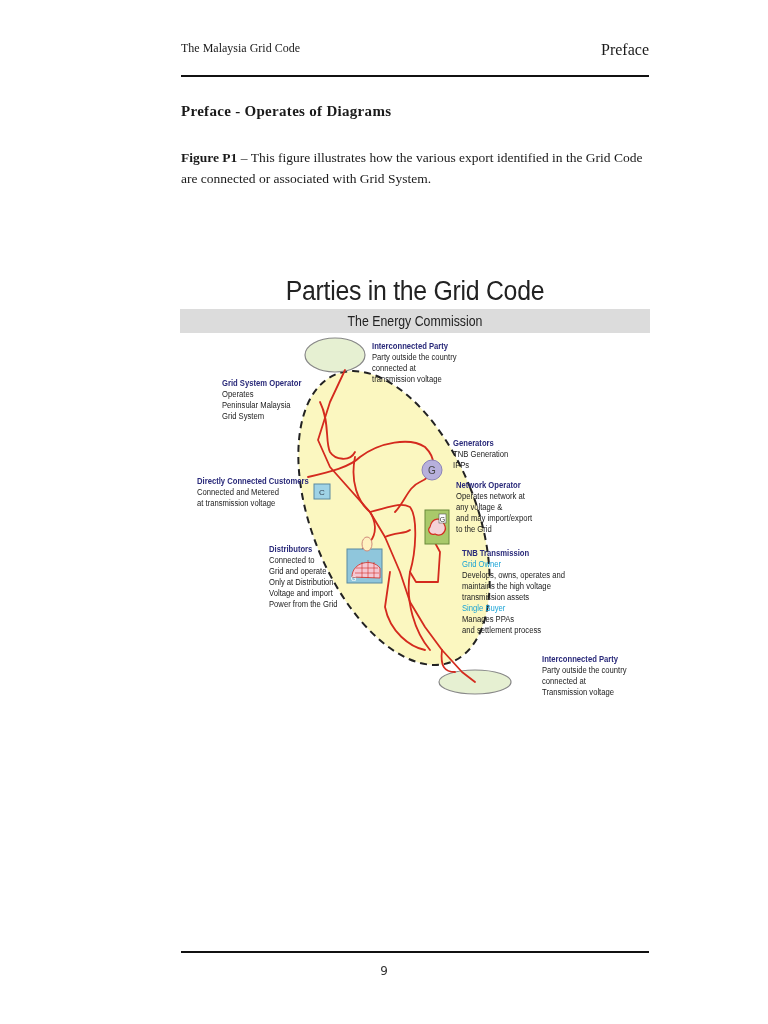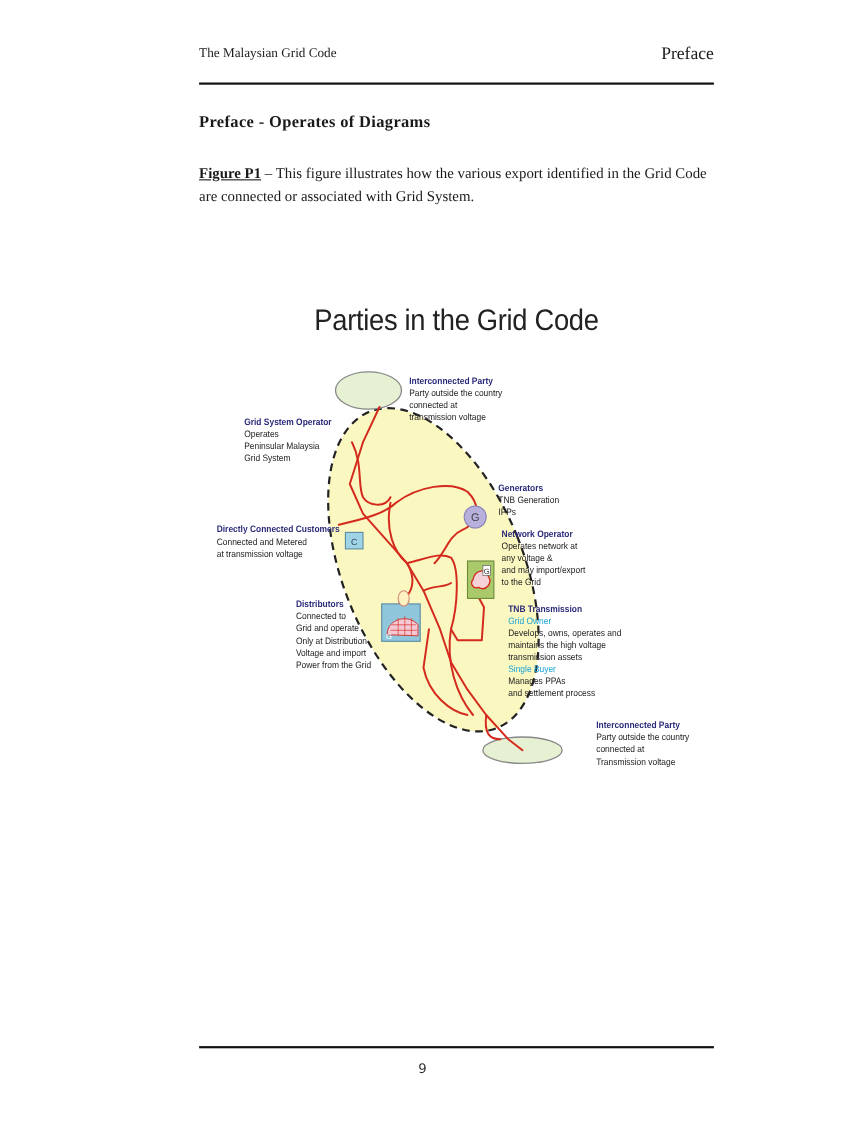--- a/index.html
+++ b/index.html
@@ -5,51 +5,54 @@
     html, body { margin: 0; padding: 0; background: #ffffff; }
     body { width: 768px; height: 1024px; position: relative; overflow: hidden; }
     .serif { font-family: "Liberation Serif", "DejaVu Serif", serif; color: #1a1a1a; }
     .header-left { position: absolute; left: 181px; top: 41px; font-size: 12px; }
     .header-right { position: absolute; right: 119px; top: 41px; font-size: 16px; }
     .rule { position: absolute; left: 181px; width: 468px; height: 2px; background: #111; }
     .rule.top { top: 75px; }
     .rule.bottom { top: 951px; }
     .section-title { position: absolute; left: 181px; top: 103px; font-size: 15px; font-weight: bold; letter-spacing: 0.3px; }
     .para { position: absolute; left: 181px; top: 147px; width: 470px; font-size: 13.5px; line-height: 21px; }
-    .para .fig-ref { font-weight: bold; text-decoration: underline; }
+    .para .fig-ref { font-weight: bold; }
     .page-num { position: absolute; left: 0; width: 768px; top: 964px; text-align: center; font-family: "DejaVu Sans", sans-serif; font-size: 12px; color: #333; }
 
     .figure { position: absolute; left: 180px; top: 272px; width: 470px; height: 440px; }
     .fig-title { position: absolute; left: 0; top: 4px; width: 470px; text-align: center; font-family: "Liberation Sans Narrow", "Liberation Sans", sans-serif; font-size: 27px; color: #222; letter-spacing: -0.3px; transform: scaleX(0.92); transform-origin: center; }
     .fig-band { position: absolute; left: 0; top: 37px; width: 470px; height: 24px; background: #dcdcdc; }
     .fig-band span { display: block; text-align: center; font-family: "Liberation Sans", sans-serif; font-size: 14px; line-height: 24px; color: #222; transform: scaleX(0.88); }
     .diagram-svg { position: absolute; left: 0; top: 0; }
 
     .label { position: absolute; font-family: "Liberation Sans", sans-serif; font-size: 8.5px; line-height: 11px; color: #222; transform: scaleX(0.9); transform-origin: left top; white-space: nowrap; }
     .label .hd { color: #2a2a7a; font-weight: bold; display: block; }
     .label .sub { color: #19a3d6; display: block; }
     .label .ln { display: block; }
   </style>
 </head>
 <body>
 
 <div>
 
-  <div class="serif header-left">The Malaysian Grid Code</div>
+  <div class="serif header-left">The Malaysia Grid Code</div>
   <div class="serif header-right">Preface</div>
   <div class="rule top"></div>
 
   <div class="serif section-title">Preface - Operates of Diagrams</div>
 
   <div class="serif para">
     <span class="fig-ref">Figure P1</span><span> – This figure illustrates how the various export identified in the Grid Code are connected or associated with Grid System.</span>
   </div>
 
   <div class="figure">
     <div class="fig-title">Parties in the Grid Code</div>
+    <div class="fig-band">
+      <span>The Energy Commission</span>
+    </div>
 
     <svg class="diagram-svg" width="470" height="440" viewBox="0 0 470 440">
 
       <ellipse cx="214" cy="246" rx="82" ry="155" transform="rotate(-22 214 246)" fill="#fbf7c0" stroke="#222" stroke-width="2" stroke-dasharray="7,5"></ellipse>
 
       <ellipse cx="155" cy="83" rx="30" ry="17" fill="#e6f0d2" stroke="#888" stroke-width="1.2"></ellipse>
 
       <ellipse cx="295" cy="410" rx="36" ry="12" fill="#e6f0d2" stroke="#888" stroke-width="1.2"></ellipse>
 
       <g fill="none" stroke="#d42a1e" stroke-width="1.8" stroke-linejoin="round" stroke-linecap="round">

